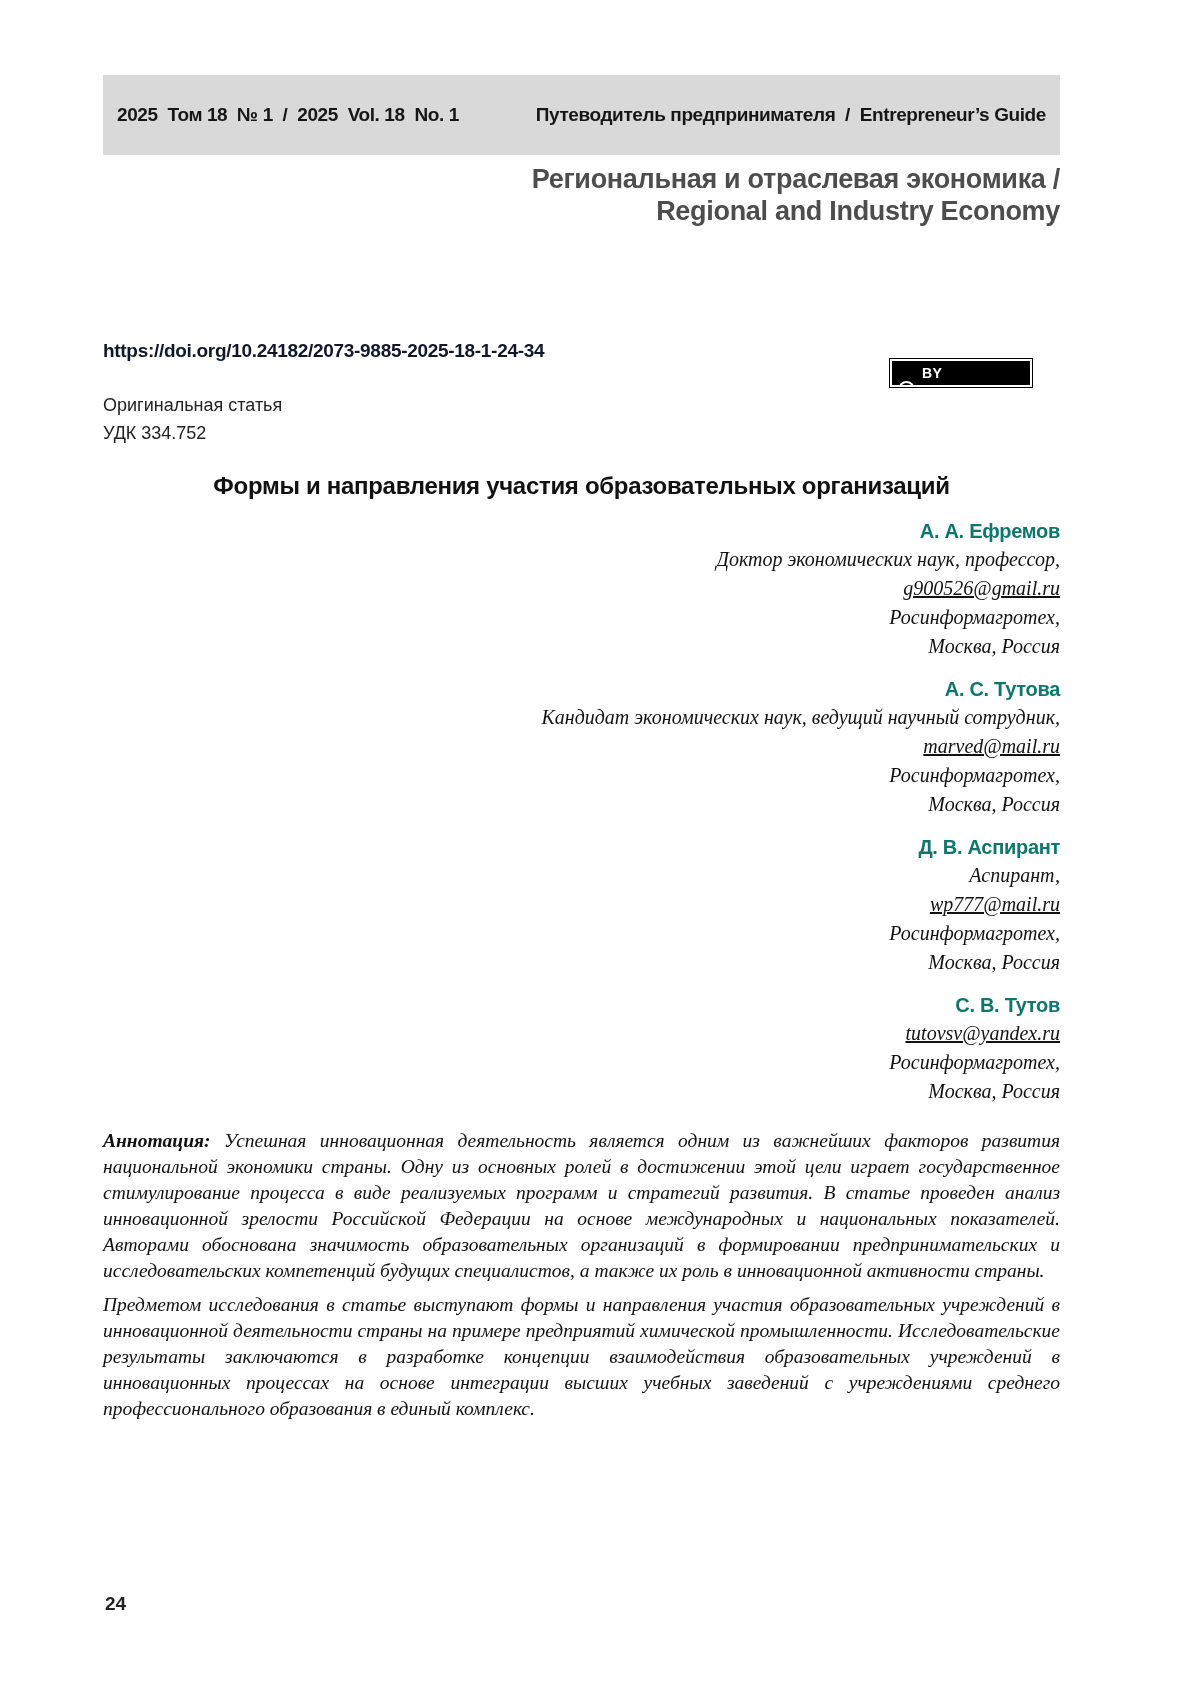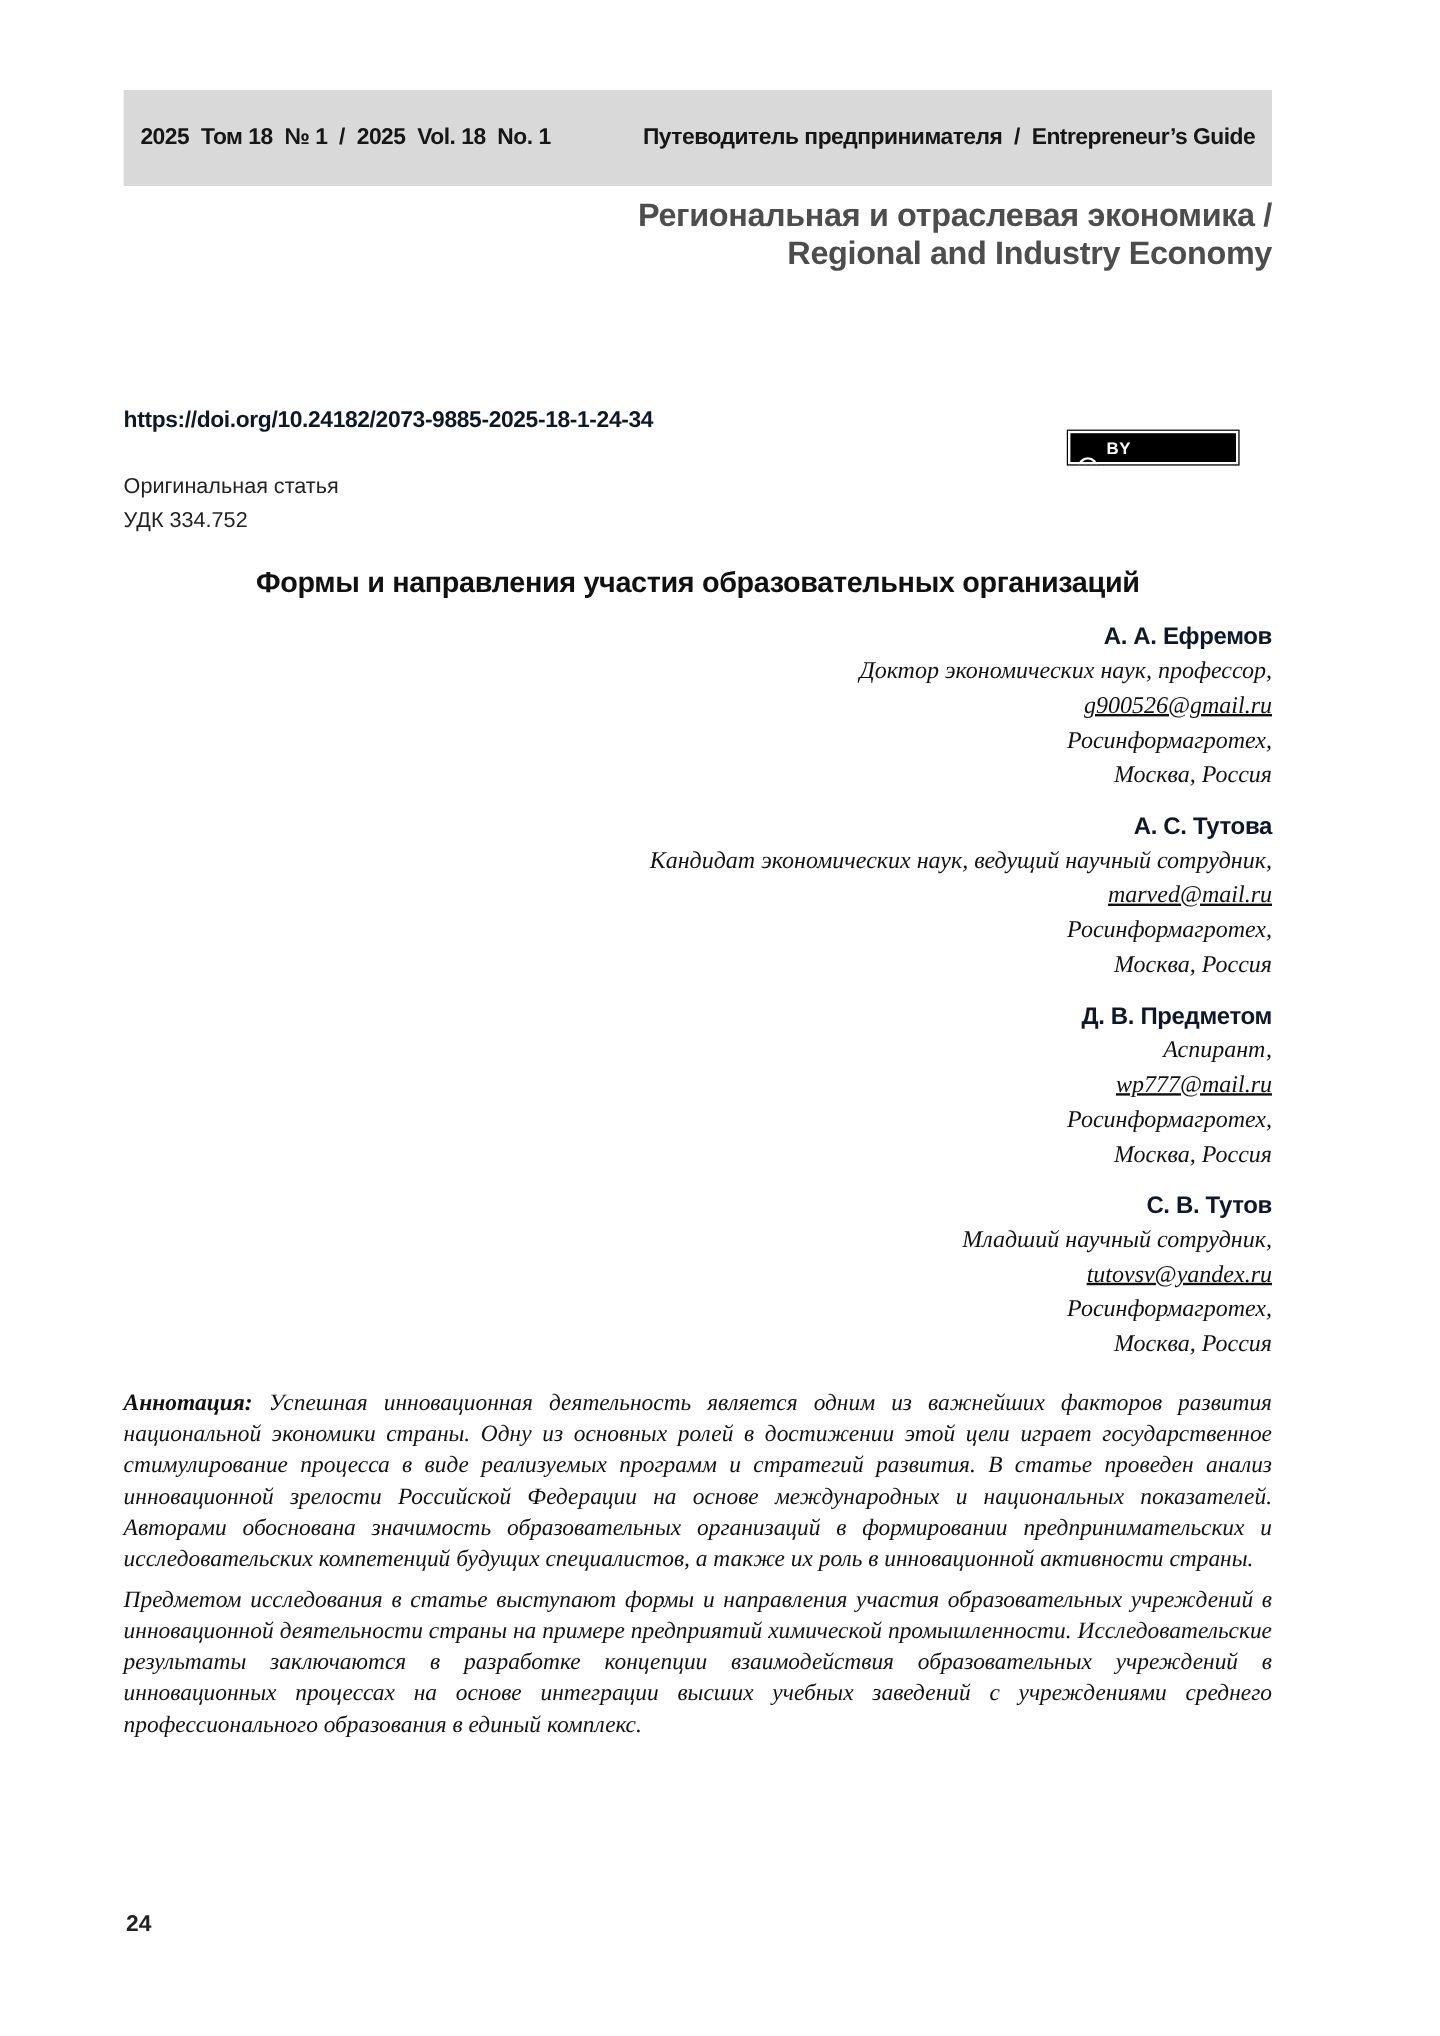--- a/index.html
+++ b/index.html
@@ -53,21 +53,21 @@
 
   .article-title {
     margin-top: 24px; text-align: center;
     font-weight: bold; font-size: 24px; line-height: 34px;
     letter-spacing: -0.3px; color: #111;
   }
 
   
   .authors { margin-top: 14px; }
   .author { margin-top: 16px; text-align: right; }
-  .author-name { font-weight: bold; font-size: 20px; line-height: 24px; letter-spacing: -0.3px; margin-bottom: 2px; color: #0f172a; }
+  .author-name { font-weight: bold; font-size: 20px; line-height: 24px; letter-spacing: -0.3px; margin-bottom: 2px; color: #0f766e; }
   .author-line { font-family: "Liberation Serif", serif; font-style: italic; font-size: 20px; line-height: 29px; color: #111; }
   .author-email a { color: #111; text-decoration: underline; }
 
   
   .abstract { margin-top: 22px; font-family: "Liberation Serif", serif; font-style: italic; font-size: 19.5px; line-height: 26px; text-align: justify; color: #111; }
   .abstract p + p { margin-top: 8px; }
   .abstract-label { font-weight: bold; }
 
   .page-number { position: absolute; left: 105px; top: 1593px; font-size: 19px; font-weight: 600; color: #222; }
 </style>
@@ -113,30 +113,29 @@
 
     <div class="author">
       <div class="author-name">А. С. Тутова</div>
       <div class="author-line">Кандидат экономических наук, ведущий научный сотрудник,</div>
       <div class="author-line author-email"><a href="#">marved@mail.ru</a></div>
       <div class="author-line">Росинформагротех,</div>
       <div class="author-line">Москва, Россия</div>
     </div>
 
     <div class="author">
-      <div class="author-name">Д. В. Предметом</div>
+      <div class="author-name">Д. В. Аспирант</div>
       <div class="author-line">Аспирант,</div>
       <div class="author-line author-email"><a href="#">wp777@mail.ru</a></div>
       <div class="author-line">Росинформагротех,</div>
       <div class="author-line">Москва, Россия</div>
     </div>
 
     <div class="author">
       <div class="author-name">С. В. Тутов</div>
-      <div class="author-line">Младший научный сотрудник,</div>
       <div class="author-line author-email"><a href="#">tutovsv@yandex.ru</a></div>
       <div class="author-line">Росинформагротех,</div>
       <div class="author-line">Москва, Россия</div>
     </div>
 
   </div>
 
   <div class="abstract">
     <p><span class="abstract-label">Аннотация:</span> <span>Успешная инновационная деятельность является одним из важнейших факторов развития национальной экономики страны. Одну из основных ролей в достижении этой цели играет государственное стимулирование процесса в виде реализуемых программ и стратегий развития. В статье проведен анализ инновационной зрелости Российской Федерации на основе международных и национальных показателей. Авторами обоснована значимость образовательных организаций в формировании предпринимательских и исследовательских компетенций будущих специалистов, а также их роль в инновационной активности страны.</span></p>
     <p><span>Предметом исследования в статье выступают формы и направления участия образовательных учреждений в инновационной деятельности страны на примере предприятий химической промышленности. Исследовательские результаты заключаются в разработке концепции взаимодействия образовательных учреждений в инновационных процессах на основе интеграции высших учебных заведений с учреждениями среднего профессионального образования в единый комплекс.</span></p>

